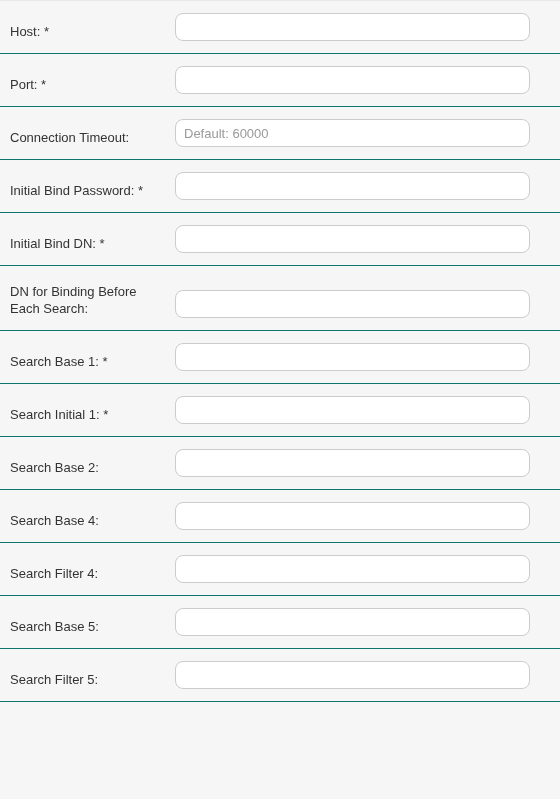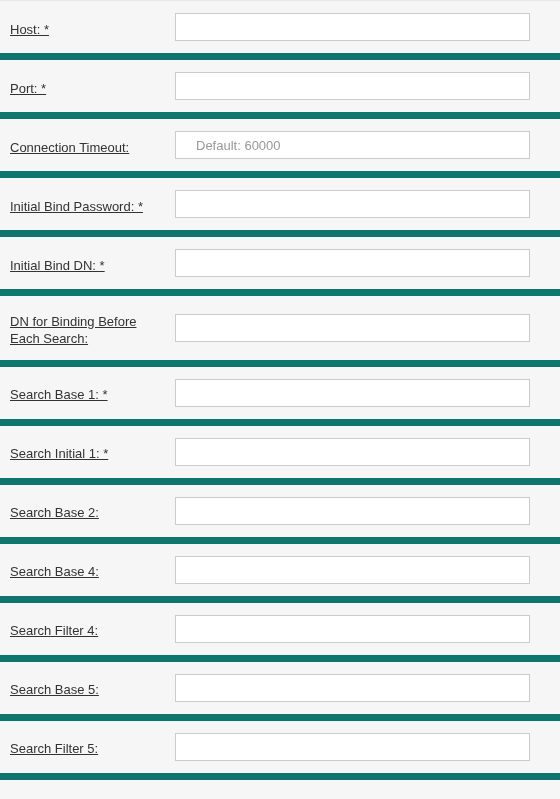--- a/index.html
+++ b/index.html
@@ -9,46 +9,45 @@
     }
     body {
       font-family: Arial, Helvetica, sans-serif;
       font-size: 13px;
       color: #333;
       background: #f6f6f6;
       width: 560px;
     }
     .form-row {
       display: flex;
-      align-items: center;
+      align-items: flex-end;
       padding: 12px 10px;
-      border-bottom: 7px solid #0f766e;
-      text-decoration: underline;
+      border-bottom: 1px solid #0f766e;
     }
     .form-row:first-child {
       border-top: 1px solid #e8e8e8;
     }
     .form-label {
       width: 165px;
       flex-shrink: 0;
       padding-top: 6px;
       padding-right: 8px;
       line-height: 1.3;
       color: #333;
     }
     .form-input-wrap {
       flex: 1;
       padding-right: 20px;
     }
     .form-input {
       width: 100%;
       height: 28px;
       border: 1px solid #ccc;
-      border-radius: 0;
-      padding: 4px 20px;
+      border-radius: 8px;
+      padding: 4px 8px;
       font-size: 13px;
       background: #fff;
       color: #333;
       outline: none;
     }
     .form-input::placeholder {
       color: #999;
     }
   </style>
 </head>

